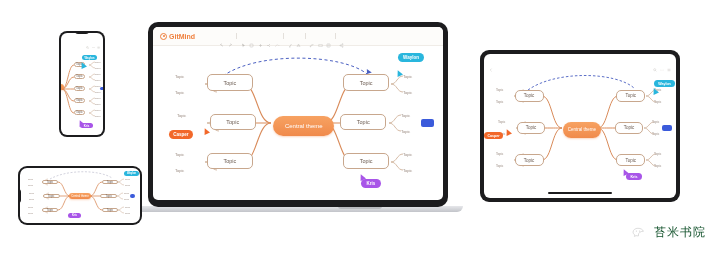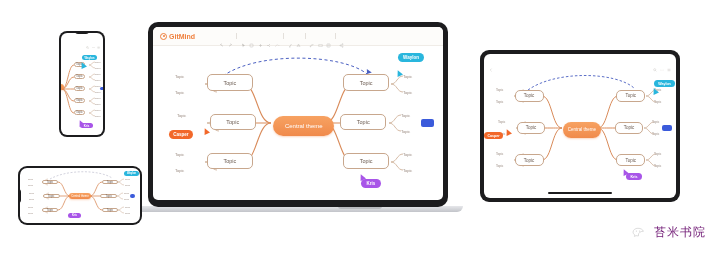--- a/index.html
+++ b/index.html
@@ -100,21 +100,21 @@
   #phoneL{left:18px;top:166px;width:124px;height:59px;
           border-radius:9px;padding:2px;}
   #phoneL .screen{left:2px;top:2px;right:2px;bottom:2px;border-radius:7px;}
   #phoneL .notch{position:absolute;left:0;top:50%;margin-top:-7px;
      width:3px;height:14px;background:#1c1c1e;border-radius:0 3px 3px 0;z-index:5;}
 
   
   #watermark{position:absolute;right:14px;bottom:18px;
      display:flex;align-items:center;gap:5px;color:#d2d2d2;}
   #watermark .wlogo{width:17px;height:13px;color:#d2d2d2;}
-  #watermark .wtext{font-size:12px;color:#701a75;letter-spacing:1px;}
+  #watermark .wtext{font-size:12px;color:#14532d;letter-spacing:1px;}
 </style>
 </head>
 <body>
 
 <div class="stage">
 
   <div id="laptop-base"></div>
   <div id="laptop-notch"></div>
 
   <div class="device" id="laptop">

